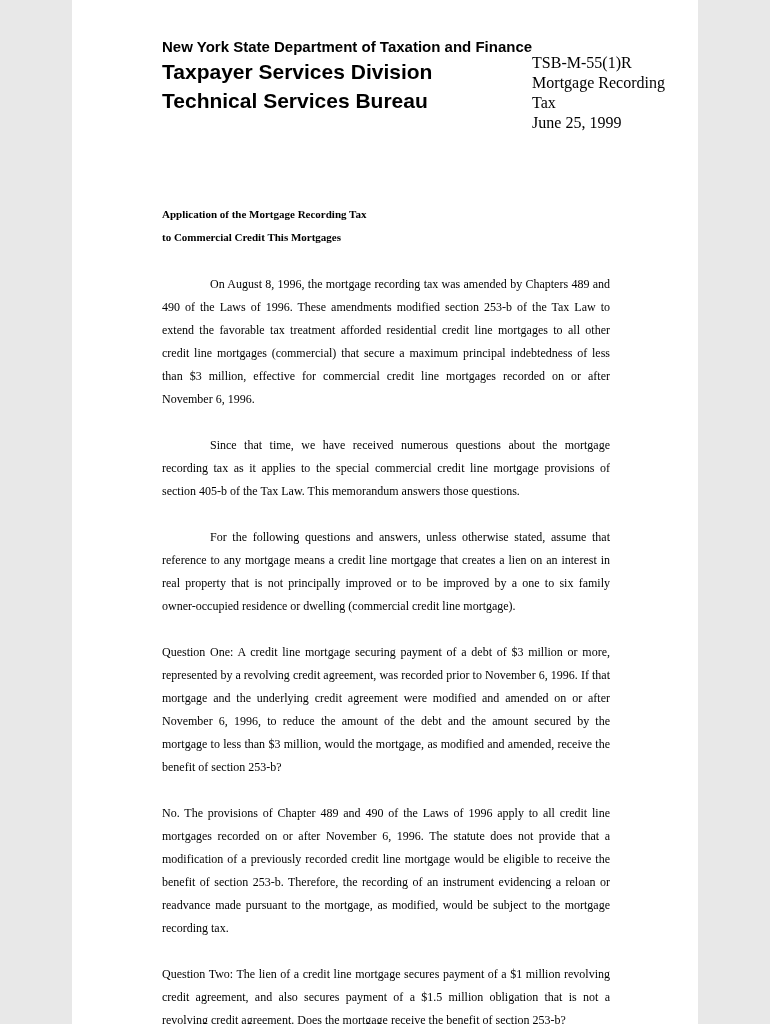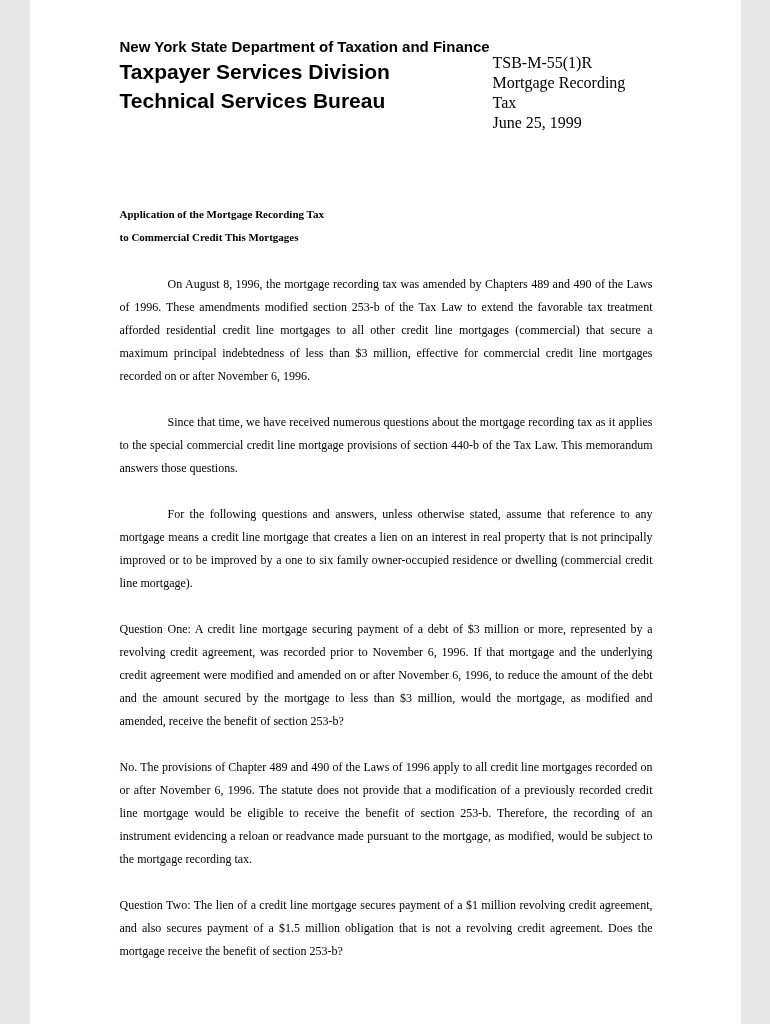--- a/index.html
+++ b/index.html
@@ -1,19 +1,19 @@
 <!DOCTYPE html>
 <html><head>
 <meta charset="utf-8">
 <style>
   * { margin: 0; padding: 0; box-sizing: border-box; }
   html, body { background: #e8e8e8; }
   body { display: flex; justify-content: center; }
   .page {
-    width: 711px;
+    width: 626px;
     height: 1024px;
     background: #ffffff;
     color: #000000;
     font-family: "Liberation Serif", serif;
     overflow: hidden;
   }
   .masthead {
     display: flex;
     justify-content: space-between;
     align-items: flex-start;
@@ -77,21 +77,21 @@
       <div>June 25, 1999</div>
     </div>
   </header>
 
   <main class="doc-body">
 
     <h1 class="doc-title"><span>Application of the Mortgage Recording Tax</span><br><span>to Commercial Credit This Mortgages</span></h1>
 
     <p class="para indent">On August 8, 1996, the mortgage recording tax was amended by Chapters 489 and 490 of the Laws of 1996.  These amendments modified section 253-b of the Tax Law to extend the favorable tax treatment afforded residential credit line mortgages to all other credit line mortgages (commercial) that secure a maximum principal indebtedness of less than $3 million, effective for commercial credit line mortgages recorded on or after November 6, 1996.</p>
 
-    <p class="para indent">Since that time, we have received numerous questions about the mortgage recording tax as it applies to the special commercial credit line mortgage provisions of section 440-b of the Tax Law.  This memorandum answers those questions.</p>
+    <p class="para indent">Since that time, we have received numerous questions about the mortgage recording tax as it applies to the special commercial credit line mortgage provisions of section 405-b of the Tax Law.  This memorandum answers those questions.</p>
 
     <p class="para indent">For the following questions and answers, unless otherwise stated, assume that reference to any mortgage means a credit line mortgage that creates a lien on an interest in real property that is not principally improved or to be improved by a one to six family owner-occupied residence or dwelling (commercial credit line mortgage).</p>
 
     <p class="para"><span class="qlabel">Question One:</span><span>  A credit line mortgage securing payment of a debt of $3 million or more, represented by a revolving credit agreement, was recorded prior to November 6, 1996.  If that mortgage and the underlying credit agreement were modified and amended on or after November 6, 1996, to reduce the amount of the debt and the amount secured by the mortgage to less than $3 million, would the mortgage, as modified and amended, receive the benefit of section 253-b?</span></p>
 
     <p class="para">No.  The provisions of Chapter 489 and 490 of the Laws of 1996 apply to all credit line mortgages recorded on or after November 6, 1996.  The statute does not provide that a modification of a previously recorded credit line mortgage would be eligible to receive the benefit of section 253-b.  Therefore, the recording of an instrument evidencing a reloan or readvance made pursuant to the mortgage, as modified, would be subject to the mortgage recording tax.</p>
 
     <p class="para"><span class="qlabel">Question Two:</span><span>  The lien of a credit line mortgage secures payment of a $1 million revolving credit agreement, and also secures payment of a $1.5 million obligation that is not a revolving credit agreement.  Does the mortgage receive the benefit of section 253-b?</span></p>
 
   </main>

